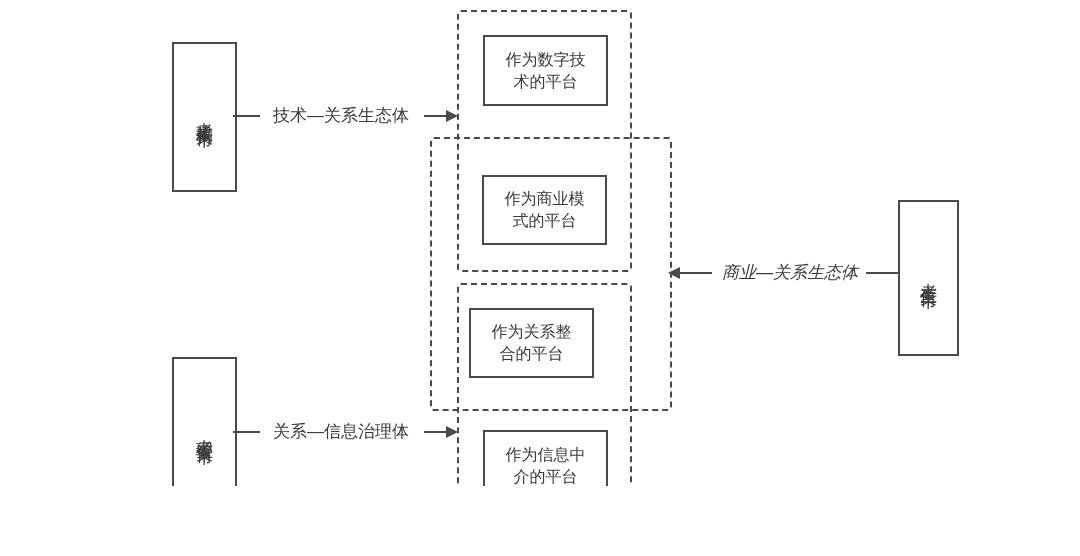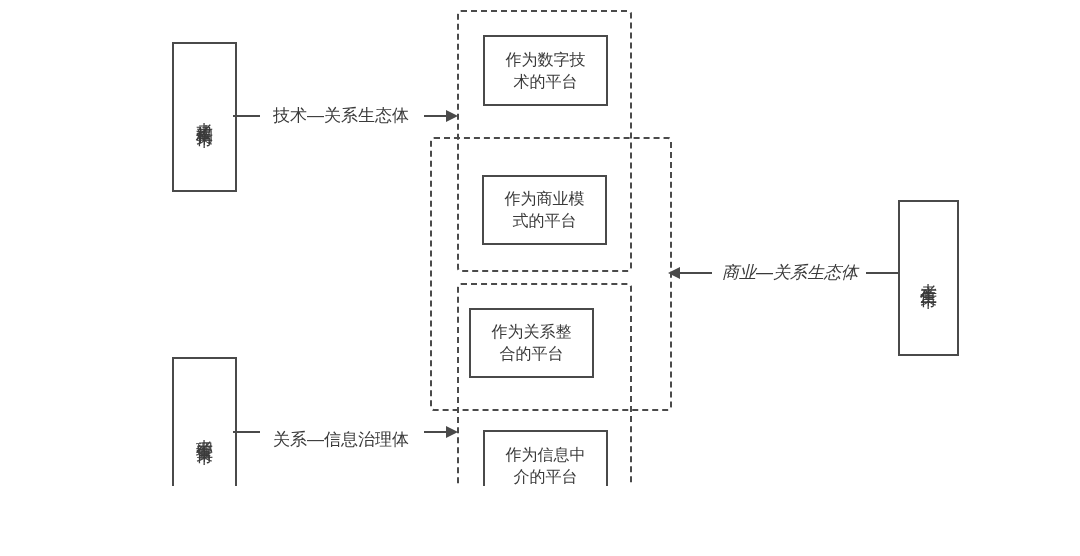--- a/index.html
+++ b/index.html
@@ -108,21 +108,21 @@
   <div class="actor" style="left:898px;top:200px;width:57px;height:152px;">
     <div class="vtext">市集生产者</div>
   </div>
 
   <div class="hline" style="left:233px;top:115px;width:27px;"></div>
   <div class="clabel" style="left:262px;top:106px;width:158px;">技术—关系生态体</div>
   <div class="hline" style="left:424px;top:115px;width:24px;"></div>
   <div class="arrow-right" style="left:446px;top:110px;"></div>
 
   <div class="hline" style="left:233px;top:431px;width:27px;"></div>
-  <div class="clabel" style="left:262px;top:422px;width:158px;margin-top:8px;">关系—信息治理体</div>
+  <div class="clabel" style="left:262px;top:422px;width:158px;">关系—信息治理体</div>
   <div class="hline" style="left:424px;top:431px;width:24px;"></div>
   <div class="arrow-right" style="left:446px;top:426px;"></div>
 
   <div class="arrow-left" style="left:668px;top:267px;"></div>
   <div class="hline" style="left:678px;top:272px;width:34px;"></div>
   <div class="clabel" style="left:715px;top:263px;width:150px;font-style:italic;">商业—关系生态体</div>
   <div class="hline" style="left:866px;top:272px;width:32px;"></div>
 
 </div>
 

